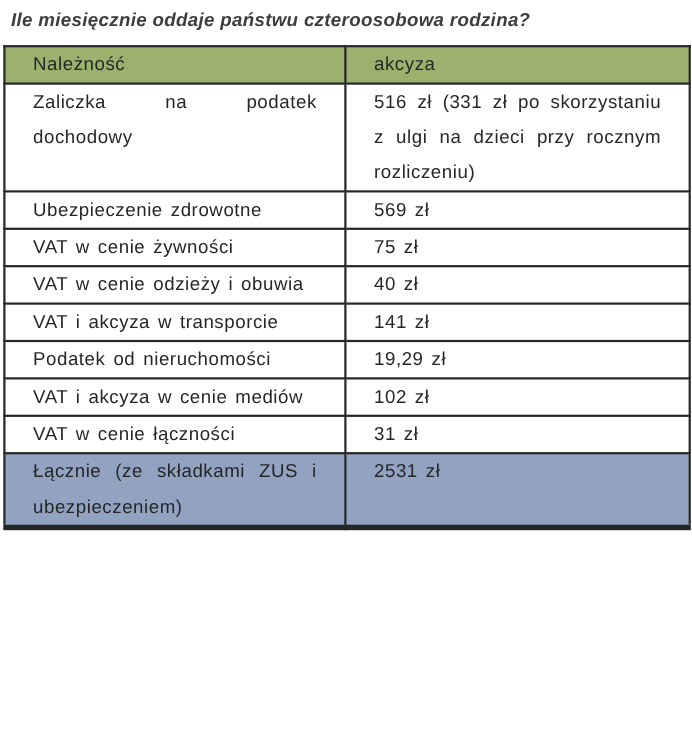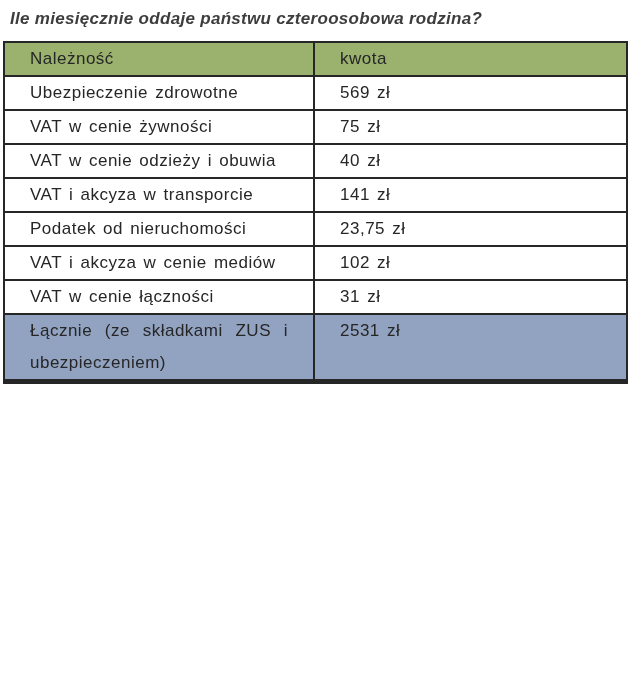--- a/index.html
+++ b/index.html
@@ -69,43 +69,47 @@
   <div class="page-title">Ile miesięcznie oddaje państwu czteroosobowa rodzina?</div>
 
   <table class="tax-table">
     <colgroup>
       <col class="col-name">
       <col class="col-value">
     </colgroup>
     <thead>
       <tr>
         <th>Należność</th>
-        <th>kwota</th>
+        <th>akcyza</th>
       </tr>
     </thead>
     <tbody>
+        <tr>
+          <td>Zaliczka na podatek dochodowy</td>
+          <td>516 zł (331 zł po skorzystaniu z ulgi na dzieci przy rocznym rozliczeniu)</td>
+        </tr>
         <tr>
           <td>Ubezpieczenie zdrowotne</td>
           <td>569 zł</td>
         </tr>
         <tr>
           <td>VAT w cenie żywności</td>
           <td>75 zł</td>
         </tr>
         <tr>
           <td>VAT w cenie odzieży i obuwia</td>
           <td>40 zł</td>
         </tr>
         <tr>
           <td>VAT i akcyza w transporcie</td>
           <td>141 zł</td>
         </tr>
         <tr>
           <td>Podatek od nieruchomości</td>
-          <td>23,75 zł</td>
+          <td>19,29 zł</td>
         </tr>
         <tr>
           <td>VAT i akcyza w cenie mediów</td>
           <td>102 zł</td>
         </tr>
         <tr>
           <td>VAT w cenie łączności</td>
           <td>31 zł</td>
         </tr>
         <tr class="summary">

